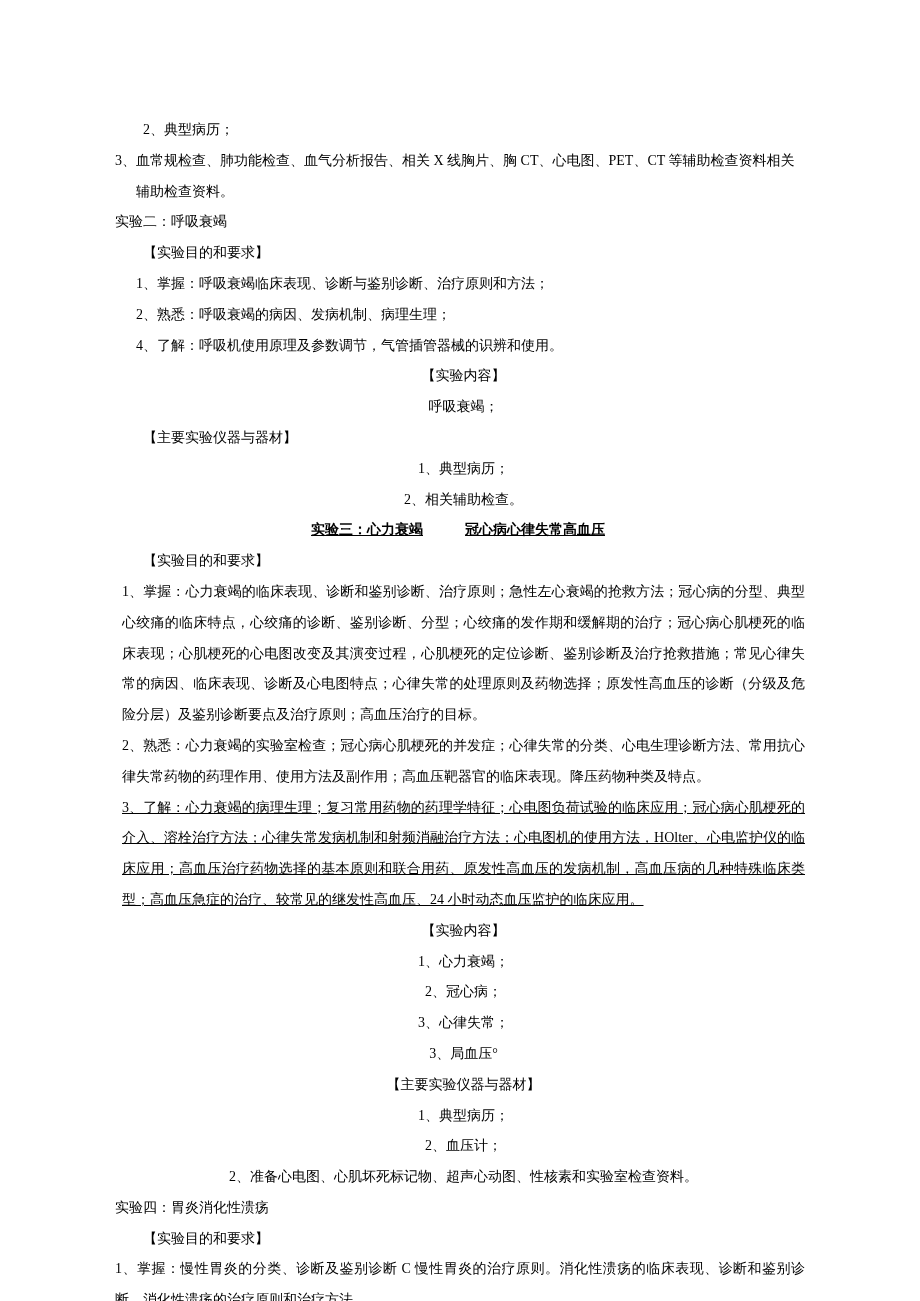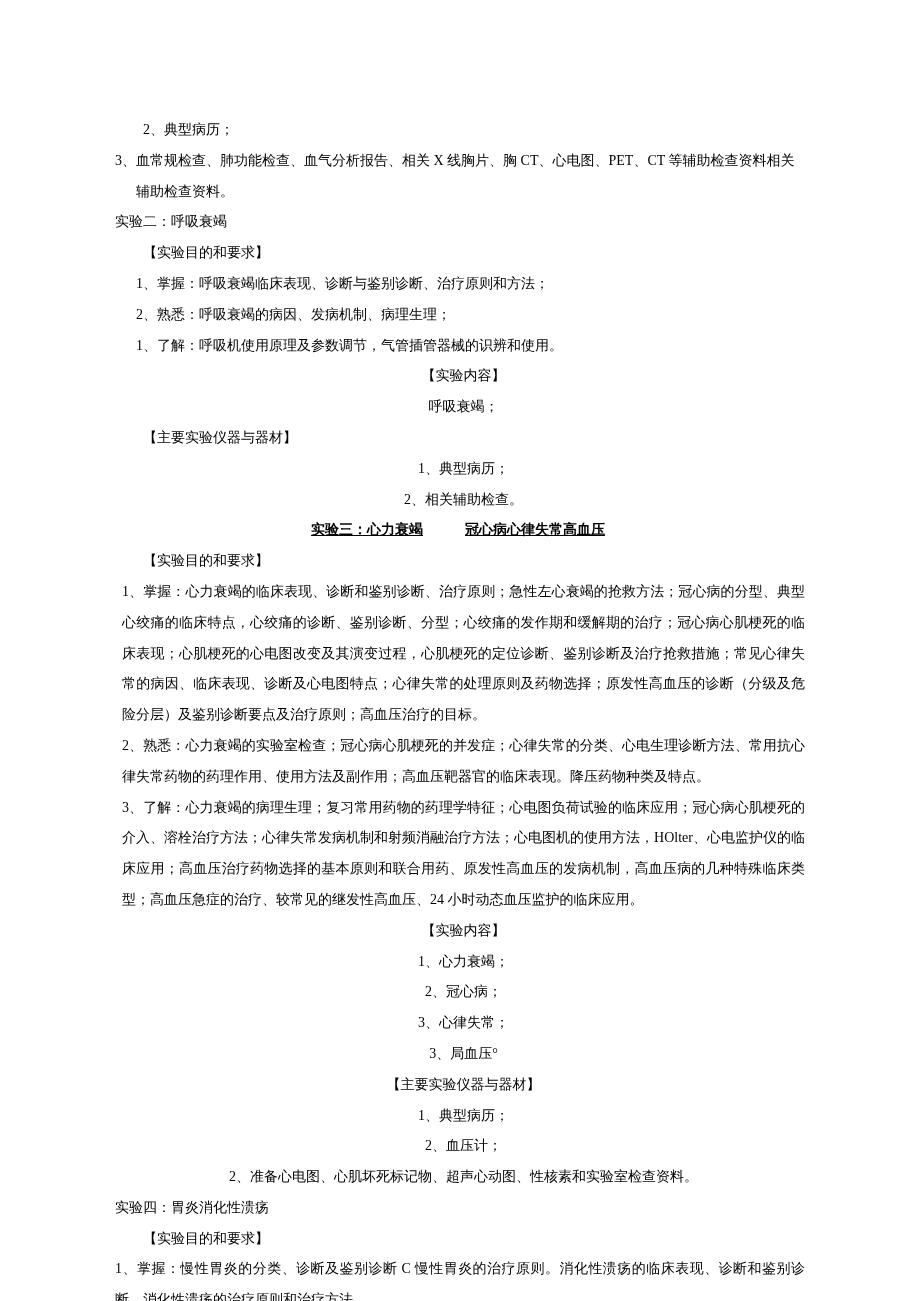--- a/index.html
+++ b/index.html
@@ -43,33 +43,33 @@
   </style>
 </head>
 <body>
 
 <div class="content-line indent-1">2、典型病历；</div>
 <div class="content-line" style="text-indent:-1.5em; padding-left:1.5em; margin-left:0;">3、血常规检查、肺功能检查、血气分析报告、相关 X 线胸片、胸 CT、心电图、PET、CT 等辅助检查资料相关辅助检查资料。</div>
 <div class="content-line heading">实验二：呼吸衰竭</div>
 <div class="content-line indent-1">【实验目的和要求】</div>
 <div class="content-line indent-2">1、掌握：呼吸衰竭临床表现、诊断与鉴别诊断、治疗原则和方法；</div>
 <div class="content-line indent-2">2、熟悉：呼吸衰竭的病因、发病机制、病理生理；</div>
-<div class="content-line indent-2">1、了解：呼吸机使用原理及参数调节，气管插管器械的识辨和使用。</div>
+<div class="content-line indent-2">4、了解：呼吸机使用原理及参数调节，气管插管器械的识辨和使用。</div>
 <div class="content-line extra-pad">【实验内容】</div>
 <div class="content-line extra-pad">呼吸衰竭；</div>
 <div class="content-line indent-1">【主要实验仪器与器材】</div>
 <div class="content-line extra-pad">1、典型病历；</div>
 <div class="content-line extra-pad">2、相关辅助检查。</div>
 <div class="content-line heading-left" style="padding-left:14em;text-decoration:underline;">
   <span>实验三：心力衰竭</span><span class="wide-gap"></span><span>冠心病心律失常高血压</span>
 </div>
 <div class="content-line indent-1">【实验目的和要求】</div>
 <div class="content-line extra-pad" style="text-align:justify;">1、掌握：心力衰竭的临床表现、诊断和鉴别诊断、治疗原则；急性左心衰竭的抢救方法；冠心病的分型、典型心绞痛的临床特点，心绞痛的诊断、鉴别诊断、分型；心绞痛的发作期和缓解期的治疗；冠心病心肌梗死的临床表现；心肌梗死的心电图改变及其演变过程，心肌梗死的定位诊断、鉴别诊断及治疗抢救措施；常见心律失常的病因、临床表现、诊断及心电图特点；心律失常的处理原则及药物选择；原发性高血压的诊断（分级及危险分层）及鉴别诊断要点及治疗原则；高血压治疗的目标。</div>
 <div class="content-line extra-pad" style="text-align:justify;">2、熟悉：心力衰竭的实验室检查；冠心病心肌梗死的并发症；心律失常的分类、心电生理诊断方法、常用抗心律失常药物的药理作用、使用方法及副作用；高血压靶器官的临床表现。降压药物种类及特点。</div>
-<div class="content-line extra-pad" style="text-align:justify;">3、了解：心力衰竭的病理生理；复习常用药物的药理学特征；心电图负荷试验的临床应用；冠心病心肌梗死的介入、溶栓治疗方法；心律失常发病机制和射频消融治疗方法；心电图机的使用方法，HOlter、心电监护仪的临床应用；高血压治疗药物选择的基本原则和联合用药、原发性高血压的发病机制，高血压病的几种特殊临床类型；高血压急症的治疗、较常见的继发性高血压、24 小时动态血压监护的临床应用。</div>
+<div class="content-line extra-pad" style="text-align:justify;text-decoration:underline;">3、了解：心力衰竭的病理生理；复习常用药物的药理学特征；心电图负荷试验的临床应用；冠心病心肌梗死的介入、溶栓治疗方法；心律失常发病机制和射频消融治疗方法；心电图机的使用方法，HOlter、心电监护仪的临床应用；高血压治疗药物选择的基本原则和联合用药、原发性高血压的发病机制，高血压病的几种特殊临床类型；高血压急症的治疗、较常见的继发性高血压、24 小时动态血压监护的临床应用。</div>
 <div class="content-line extra-pad">【实验内容】</div>
 <div class="content-line extra-pad">1、心力衰竭；</div>
 <div class="content-line extra-pad">2、冠心病；</div>
 <div class="content-line extra-pad">3、心律失常；</div>
 <div class="content-line extra-pad">3、局血压°</div>
 <div class="content-line extra-pad">【主要实验仪器与器材】</div>
 <div class="content-line extra-pad">1、典型病历；</div>
 <div class="content-line extra-pad">2、血压计；</div>
 <div class="content-line extra-pad">2、准备心电图、心肌坏死标记物、超声心动图、性核素和实验室检查资料。</div>
 <div class="content-line heading">实验四：胃炎消化性溃疡</div>

